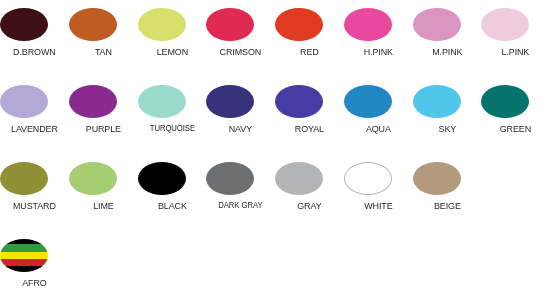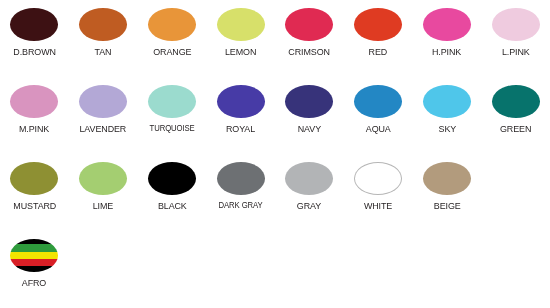--- a/index.html
+++ b/index.html
@@ -22,21 +22,20 @@
     display: grid;
     grid-template-columns: repeat(8, 68.75px);
     grid-template-rows: repeat(4, 77px);
     box-sizing: border-box;
   }
 
   .swatch-cell {
     position: relative;
     display: flex;
     flex-direction: column;
-    align-items: center;
     justify-content: flex-start;
     padding-top: 8px;
     box-sizing: border-box;
   }
 
   .swatch-cell.is-empty {
     visibility: hidden;
   }
 
   .swatch-chip {
@@ -85,62 +84,62 @@
 <div id="palette-grid">
     <div class="swatch-cell">
       <div class="swatch-chip" style="background: rgb(61, 17, 19);"></div>
       <div class="swatch-label">D.BROWN</div>
     </div>
     <div class="swatch-cell">
       <div class="swatch-chip" style="background: rgb(191, 92, 34);"></div>
       <div class="swatch-label">TAN</div>
     </div>
     <div class="swatch-cell">
-      <div class="swatch-chip" style="background: rgb(232, 149, 57);"></div>
-      <div class="swatch-label">ORANGE</div>
-    </div>
-    <div class="swatch-cell">
       <div class="swatch-chip" style="background: rgb(215, 224, 106);"></div>
       <div class="swatch-label">LEMON</div>
     </div>
     <div class="swatch-cell">
       <div class="swatch-chip" style="background: rgb(224, 42, 82);"></div>
       <div class="swatch-label">CRIMSON</div>
     </div>
     <div class="swatch-cell">
       <div class="swatch-chip" style="background: rgb(223, 59, 34);"></div>
       <div class="swatch-label">RED</div>
     </div>
     <div class="swatch-cell">
       <div class="swatch-chip" style="background: rgb(232, 73, 159);"></div>
       <div class="swatch-label">H.PINK</div>
     </div>
     <div class="swatch-cell">
+      <div class="swatch-chip" style="background: rgb(217, 148, 191);"></div>
+      <div class="swatch-label">M.PINK</div>
+    </div>
+    <div class="swatch-cell">
       <div class="swatch-chip" style="background: rgb(239, 203, 223);"></div>
       <div class="swatch-label">L.PINK</div>
-    </div>
-    <div class="swatch-cell">
-      <div class="swatch-chip" style="background: rgb(217, 148, 191);"></div>
-      <div class="swatch-label">M.PINK</div>
     </div>
     <div class="swatch-cell">
       <div class="swatch-chip" style="background: rgb(179, 168, 214);"></div>
       <div class="swatch-label">LAVENDER</div>
     </div>
     <div class="swatch-cell">
+      <div class="swatch-chip" style="background: rgb(139, 42, 142);"></div>
+      <div class="swatch-label">PURPLE</div>
+    </div>
+    <div class="swatch-cell">
       <div class="swatch-chip" style="background: rgb(155, 219, 206);"></div>
       <div class="swatch-label label-long">TURQUOISE</div>
     </div>
     <div class="swatch-cell">
+      <div class="swatch-chip" style="background: rgb(55, 51, 122);"></div>
+      <div class="swatch-label">NAVY</div>
+    </div>
+    <div class="swatch-cell">
       <div class="swatch-chip" style="background: rgb(71, 59, 166);"></div>
       <div class="swatch-label">ROYAL</div>
-    </div>
-    <div class="swatch-cell">
-      <div class="swatch-chip" style="background: rgb(55, 51, 122);"></div>
-      <div class="swatch-label">NAVY</div>
     </div>
     <div class="swatch-cell">
       <div class="swatch-chip" style="background: rgb(35, 135, 196);"></div>
       <div class="swatch-label">AQUA</div>
     </div>
     <div class="swatch-cell">
       <div class="swatch-chip" style="background: rgb(79, 198, 234);"></div>
       <div class="swatch-label">SKY</div>
     </div>
     <div class="swatch-cell">

